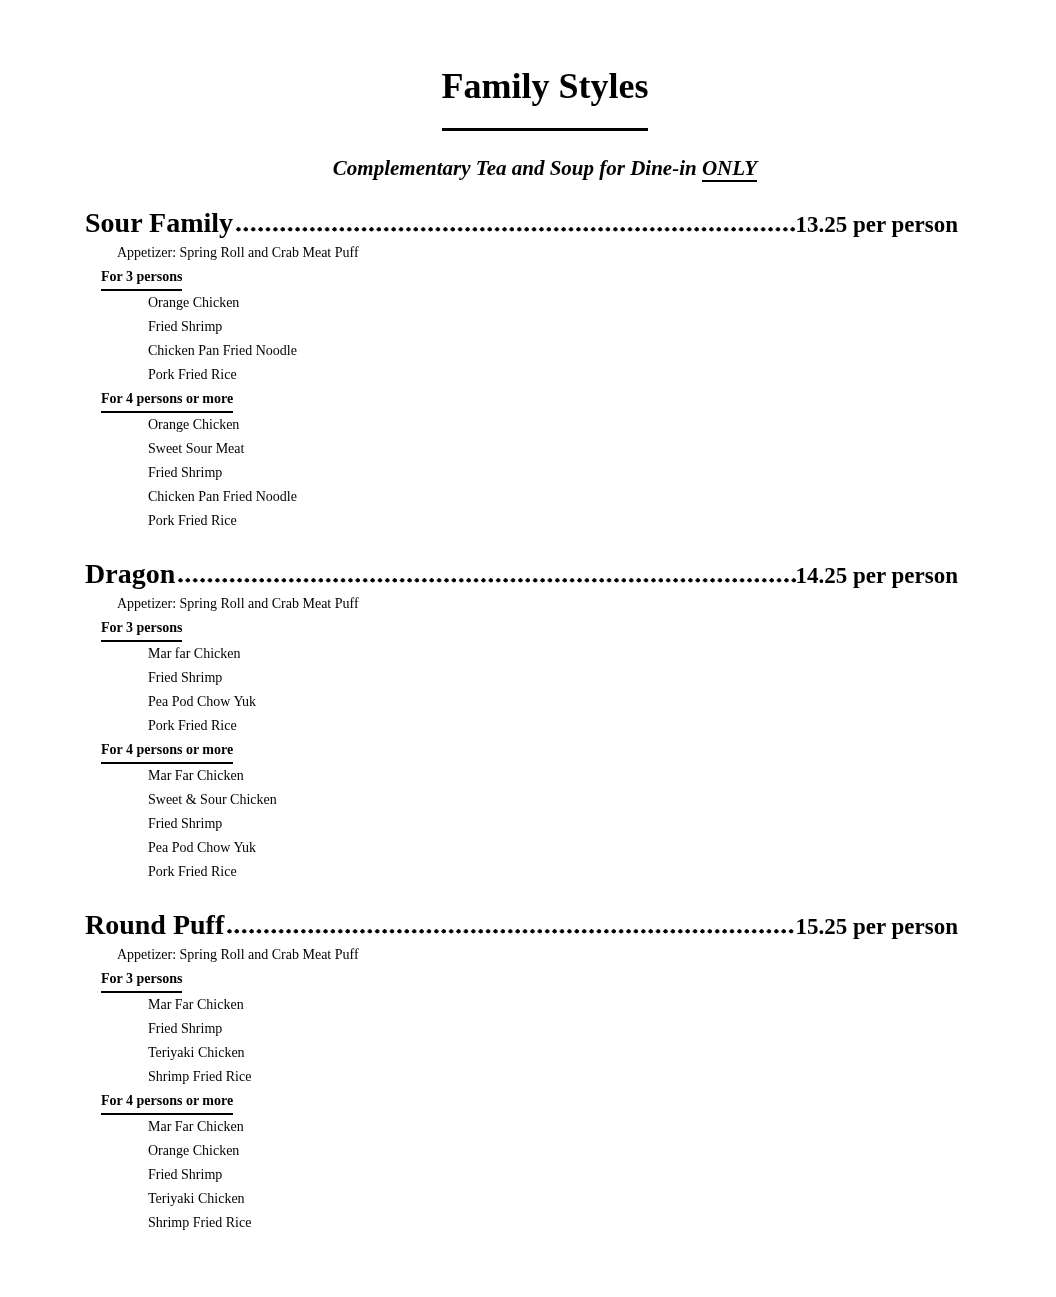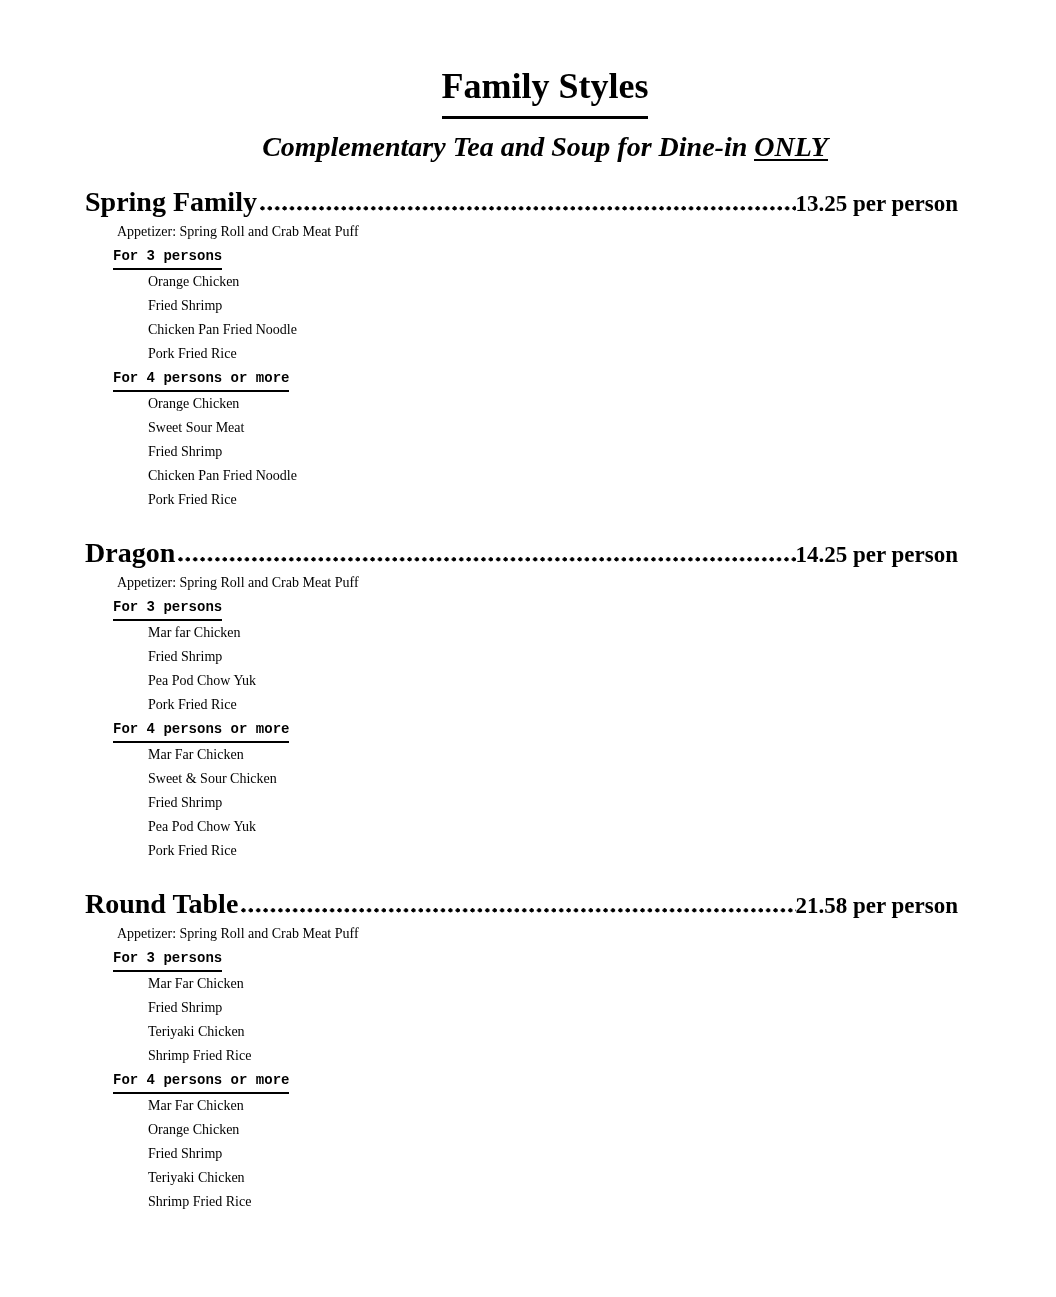--- a/index.html
+++ b/index.html
@@ -24,27 +24,27 @@
   }
   .page-title {
     font-size: 36px;
     line-height: 43px;
     font-weight: bold;
     margin: 0;
   }
   .page-title .underline {
     display: inline-block;
     border-bottom: 3px solid #000;
-    padding-bottom: 8px;
+    padding-bottom: 20px;
   }
   .subtitle-block {
     width: 920px;
     text-align: center;
-    margin-top: 16px;
-    font-size: 28px;
+    margin-top: 25px;
+    font-size: 21px;
     line-height: 24px;
     font-weight: bold;
     font-style: italic;
   }
   .subtitle-emphasis {
     display: inline-block;
     border-bottom: 2.5px solid #000;
     padding-bottom: 0px;
   }
   
@@ -77,22 +77,21 @@
     white-space: nowrap;
   }
   .body-line {
     font-size: 14px;
     line-height: 24px;
   }
   .appetizer {
     margin-left: 32px;
   }
   .group-label-row {
-    margin-left: 28px;
-    font-family: Liberation Mono, monospace;
+    margin-left: 16px;
   }
   .group-label {
     display: inline-block;
     font-weight: bold;
     border-bottom: 2px solid #000;
     padding-bottom: 0px;
   }
   .item {
     margin-left: 63px;
   }
@@ -105,21 +104,21 @@
   <div class="title-block">
     <h1 class="page-title"><span class="underline">Family Styles</span></h1>
   </div>
 
   <div class="subtitle-block">
     <div><span>Complementary Tea and Soup for Dine-in </span><span class="subtitle-emphasis">ONLY</span></div>
   </div>
 
   <section class="menu-section">
     <div class="heading-row">
-      <span class="section-name">Spring Family</span>
+      <span class="section-name">Sour Family</span>
       <span class="leader"></span>
       <span class="section-price">13.25 per person</span>
     </div>
     <div class="body-line appetizer">Appetizer: Spring Roll and Crab Meat Puff</div>
     <div class="body-line group-label-row"><span class="group-label">For 3 persons</span></div>
     <div class="body-line item">Orange Chicken</div>
     <div class="body-line item">Fried Shrimp</div>
     <div class="body-line item">Chicken Pan Fried Noodle</div>
     <div class="body-line item">Pork Fried Rice</div>
     <div class="body-line group-label-row"><span class="group-label">For 4 persons or more</span></div>
@@ -145,23 +144,23 @@
     <div class="body-line group-label-row"><span class="group-label">For 4 persons or more</span></div>
     <div class="body-line item">Mar Far Chicken</div>
     <div class="body-line item">Sweet &amp; Sour Chicken</div>
     <div class="body-line item">Fried Shrimp</div>
     <div class="body-line item">Pea Pod Chow Yuk</div>
     <div class="body-line item">Pork Fried Rice</div>
   </section>
 
   <section class="menu-section">
     <div class="heading-row">
-      <span class="section-name">Round Table</span>
+      <span class="section-name">Round Puff</span>
       <span class="leader"></span>
-      <span class="section-price">21.58 per person</span>
+      <span class="section-price">15.25 per person</span>
     </div>
     <div class="body-line appetizer">Appetizer: Spring Roll and Crab Meat Puff</div>
     <div class="body-line group-label-row"><span class="group-label">For 3 persons</span></div>
     <div class="body-line item">Mar Far Chicken</div>
     <div class="body-line item">Fried Shrimp</div>
     <div class="body-line item">Teriyaki Chicken</div>
     <div class="body-line item">Shrimp Fried Rice</div>
     <div class="body-line group-label-row"><span class="group-label">For 4 persons or more</span></div>
     <div class="body-line item">Mar Far Chicken</div>
     <div class="body-line item">Orange Chicken</div>

